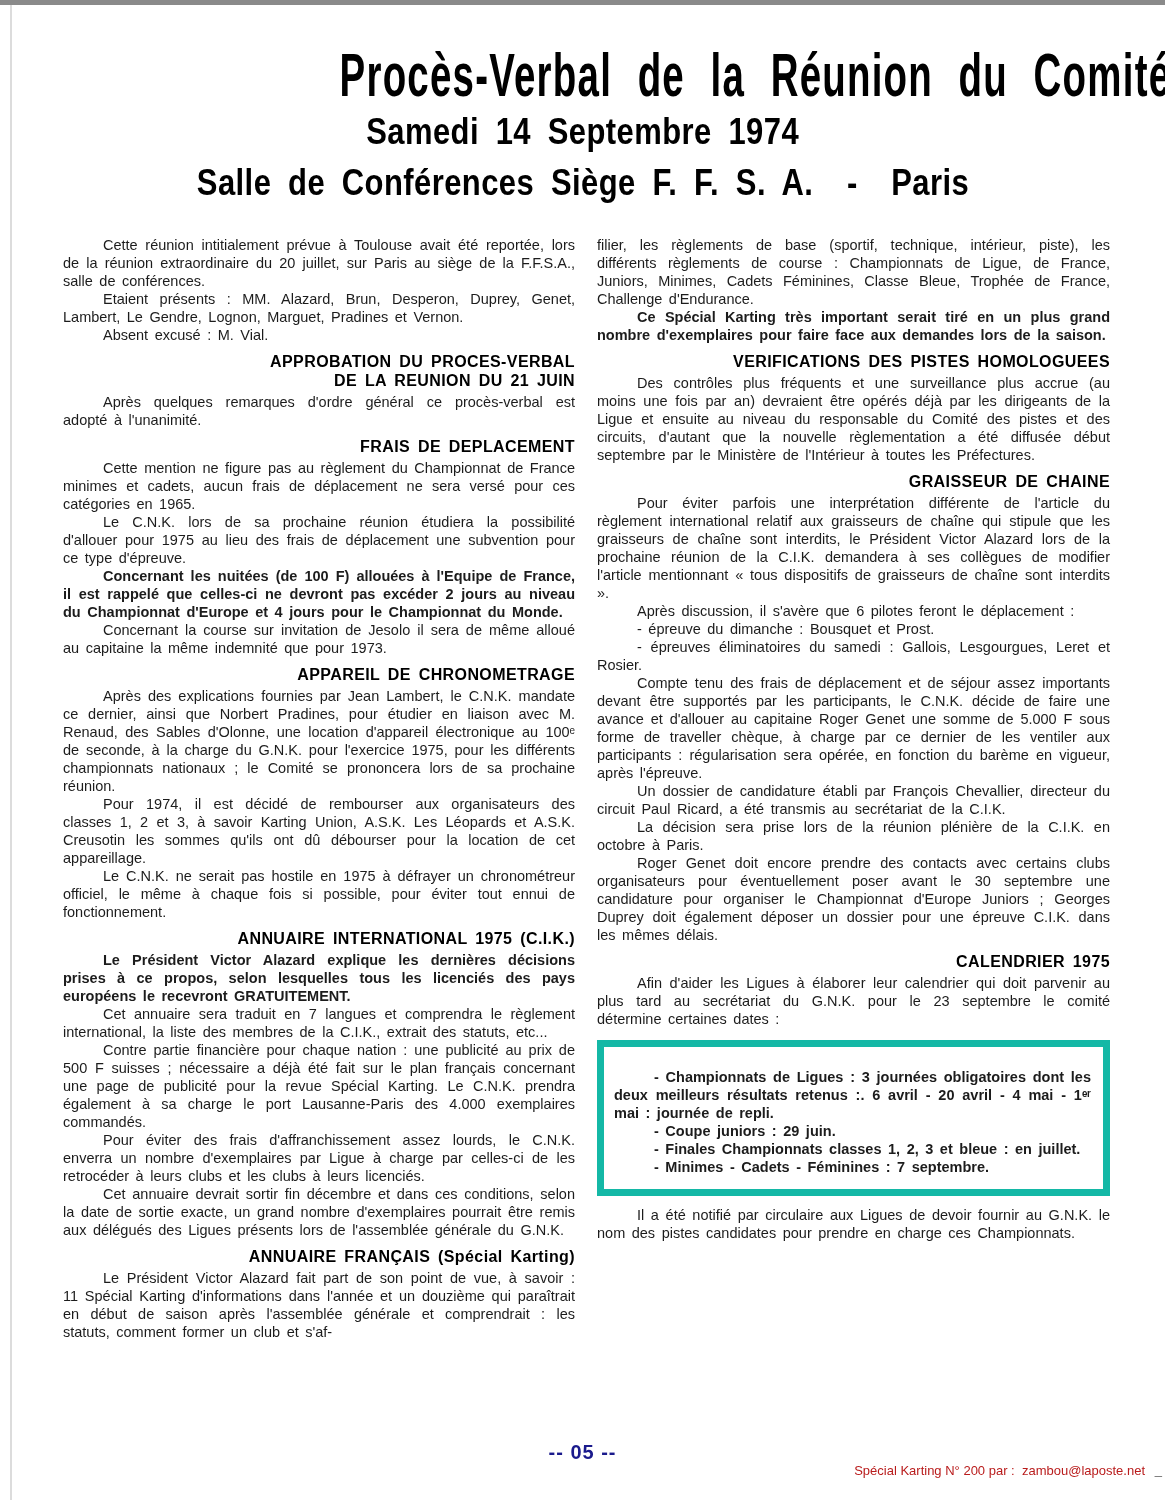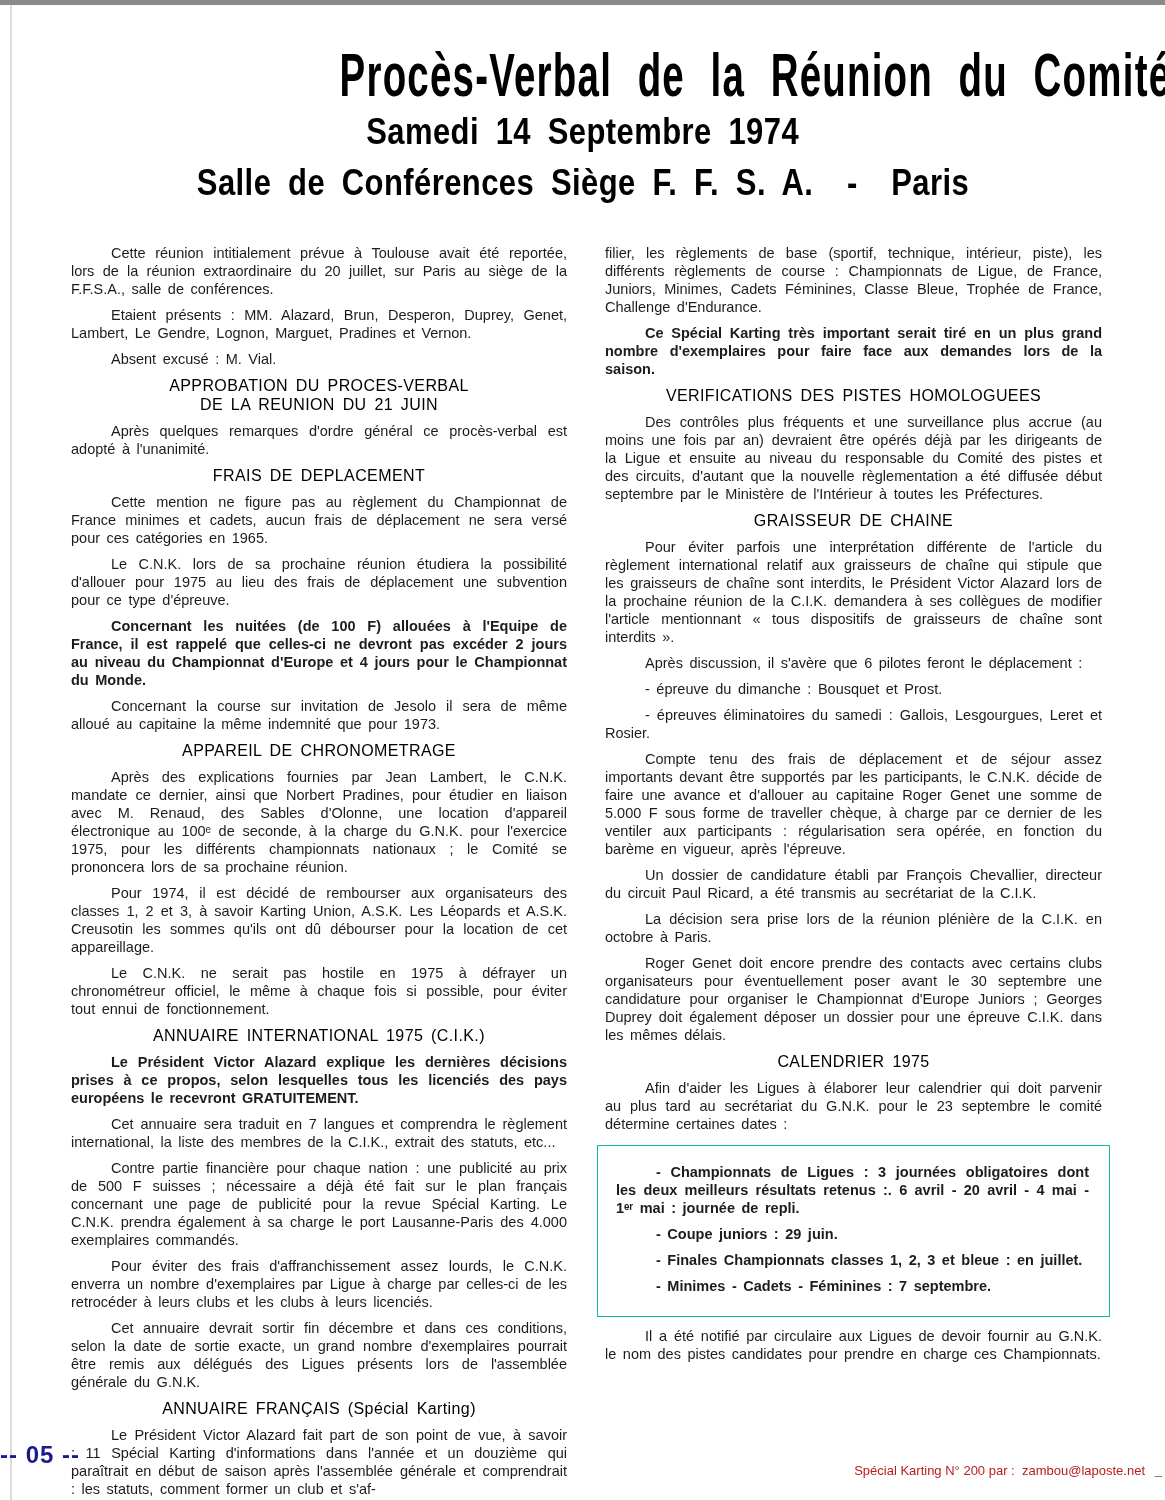--- a/index.html
+++ b/index.html
@@ -24,33 +24,33 @@
     letter-spacing:0.5px;word-spacing:9px;white-space:pre;
   }
 
   .col{
     position:absolute;top:236px;text-align:justify;
     font-size:14.5px;line-height:18px;word-spacing:2.5px;
   }
   .col-left{left:63px;width:512px}
   .col-right{left:597px;width:513px}
 
-  .col p{margin:8px;text-indent:40px}
+  .col p{margin:0;text-indent:40px}
   .col p.para-noindent{text-indent:0}
   .col p.bold{font-weight:700}
   .col h3.heading{
-    margin:8px 0 3px;font-size:16px;line-height:19px;font-weight:400;
-    letter-spacing:0.4px;color:#000;text-align:center;white-space:pre-line;word-spacing:3px;
+    margin:8px 0 3px;font-size:16px;line-height:19px;font-weight:700;
+    letter-spacing:0.4px;color:#000;text-align:right;white-space:pre-line;word-spacing:3px;
   }
-  .cal-box{border:1px solid #14b8a6;margin:12px 0 10px 0;padding:9px 12px 13px 10px}
+  .cal-box{border:7px solid #14b8a6;margin:12px 0 10px 0;padding:21px 12px 13px 10px}
   .cal-box p{font-weight:700}
 
   .pageno{
-    position:absolute;top:1441px;left:0;width:100%;text-align:left;
-    font-weight:700;font-size:24px;color:#1a1a8c;letter-spacing:1px;white-space:pre;
+    position:absolute;top:1441px;left:0;width:100%;text-align:center;
+    font-weight:700;font-size:20px;color:#1a1a8c;letter-spacing:1px;white-space:pre;
   }
   .credit{position:absolute;top:1463px;right:20px;font-size:13px;color:#b91c1c;white-space:pre}
   .artifact{position:absolute;top:1462px;right:3px;font-size:13px;color:#666}
 </style>
 </head>
 <body>
 
 <div class="topbar"></div>
 <div class="leftline"></div>
 

